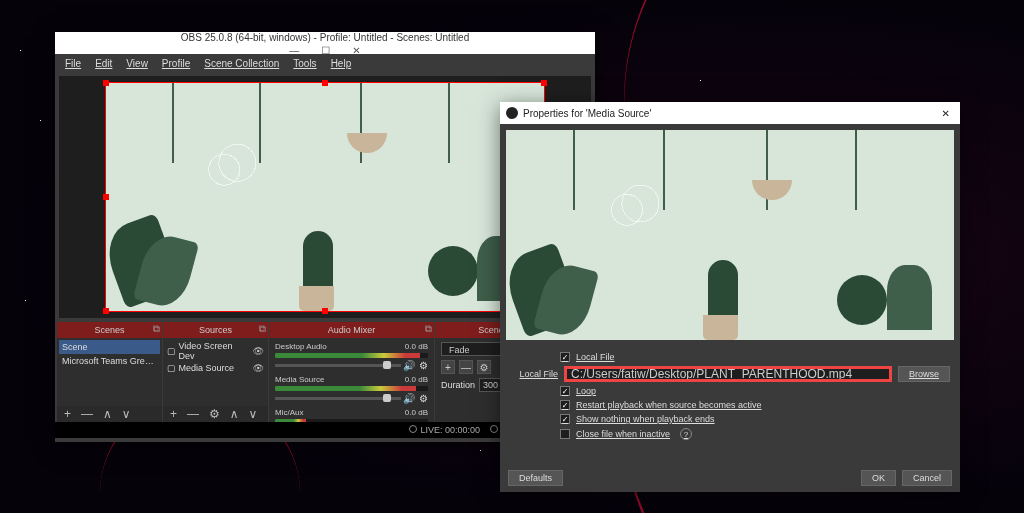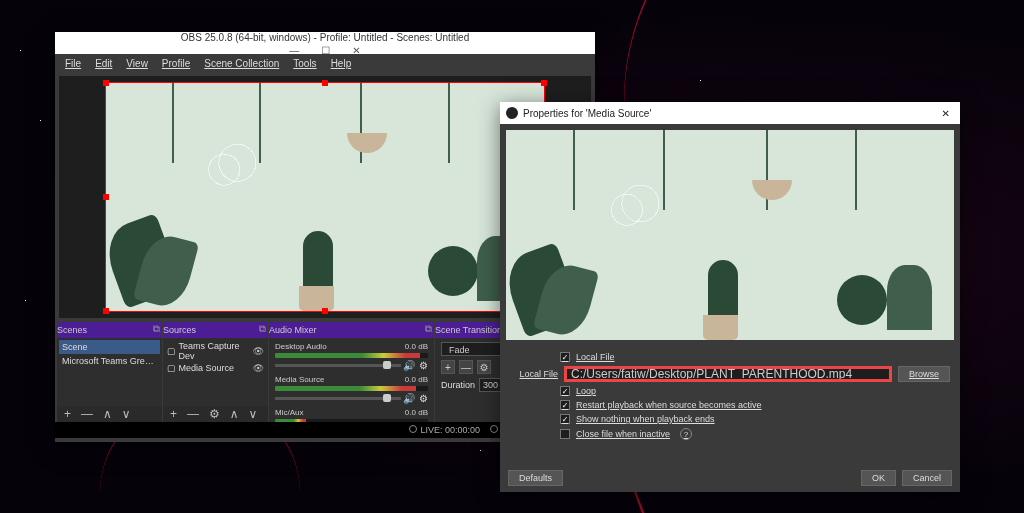--- a/index.html
+++ b/index.html
@@ -77,21 +77,21 @@
 .bush { position: absolute; width: 50px; height: 50px; background: #2a4a35; border-radius: 50%; bottom: 15px; right: 15%; }
 .bush2 { position: absolute; width: 45px; height: 65px; background: #3f5f4a; border-radius: 40% 40% 0 0; bottom: 10px; right: 5%; }
 .black-patch { position: absolute; width: 30px; height: 40px; background: #000; right: 0; bottom: 30px; }
 
 .panels { display: flex; height: 100px; gap: 1px; padding: 0 2px; }
 .panel { background: #2e2e2e; flex-shrink: 0; display: flex; flex-direction: column; }
 .panel-scenes { width: 105px; }
 .panel-sources { width: 105px; }
 .panel-mixer { width: 165px; }
 .panel-trans { flex: 1; }
-.panel-header { height: 16px; background: #4c1d95; font-size: 9px; display: flex; align-items: center; color: #ccc; position: relative; }
+.panel-header { height: 16px; background: #7f1d1d; font-size: 9px; display: flex; align-items: center; justify-content: center; color: #ccc; position: relative; }
 .panel-popout { position: absolute; right: 2px; top: 1px; font-size: 10px; color: #999; cursor: pointer; }
 .panel-body { flex: 1; padding: 2px; font-size: 9px; overflow: hidden; }
 .list-item { padding: 2px 3px; cursor: pointer; white-space: nowrap; overflow: hidden; text-overflow: ellipsis; }
 .list-item.sel { background: #3a5a8a; }
 .src-item { display: flex; align-items: center; gap: 3px; padding: 1px 2px; }
 .src-eye { color: #ccc; font-size: 9px; }
 .panel-footer { height: 16px; background: #2a2a2a; display: flex; align-items: center; gap: 4px; padding: 0 4px; font-size: 12px; color: #bbb; }
 .pf-btn { cursor: pointer; padding: 0 3px; }
 
 .mixer-ch { padding: 2px 4px; }
@@ -207,21 +207,21 @@
     </div>
 
     <div class="panel panel-sources">
       <div class="panel-header">
           <span>Sources</span>
           <span class="panel-popout">⧉</span>
         </div>
       <div class="panel-body">
         <div class="src-item">
             <span>▢</span>
-            <span>Teams Capture Dev</span>
+            <span>Video Screen Dev</span>
             <span class="src-eye" style="margin-left:auto">👁</span>
           </div>
         <div class="src-item">
             <span>▢</span>
             <span>Media Source</span>
             <span class="src-eye" style="margin-left:auto">👁</span>
           </div>
       </div>
       <div class="panel-footer">
         <span class="pf-btn">+</span>

